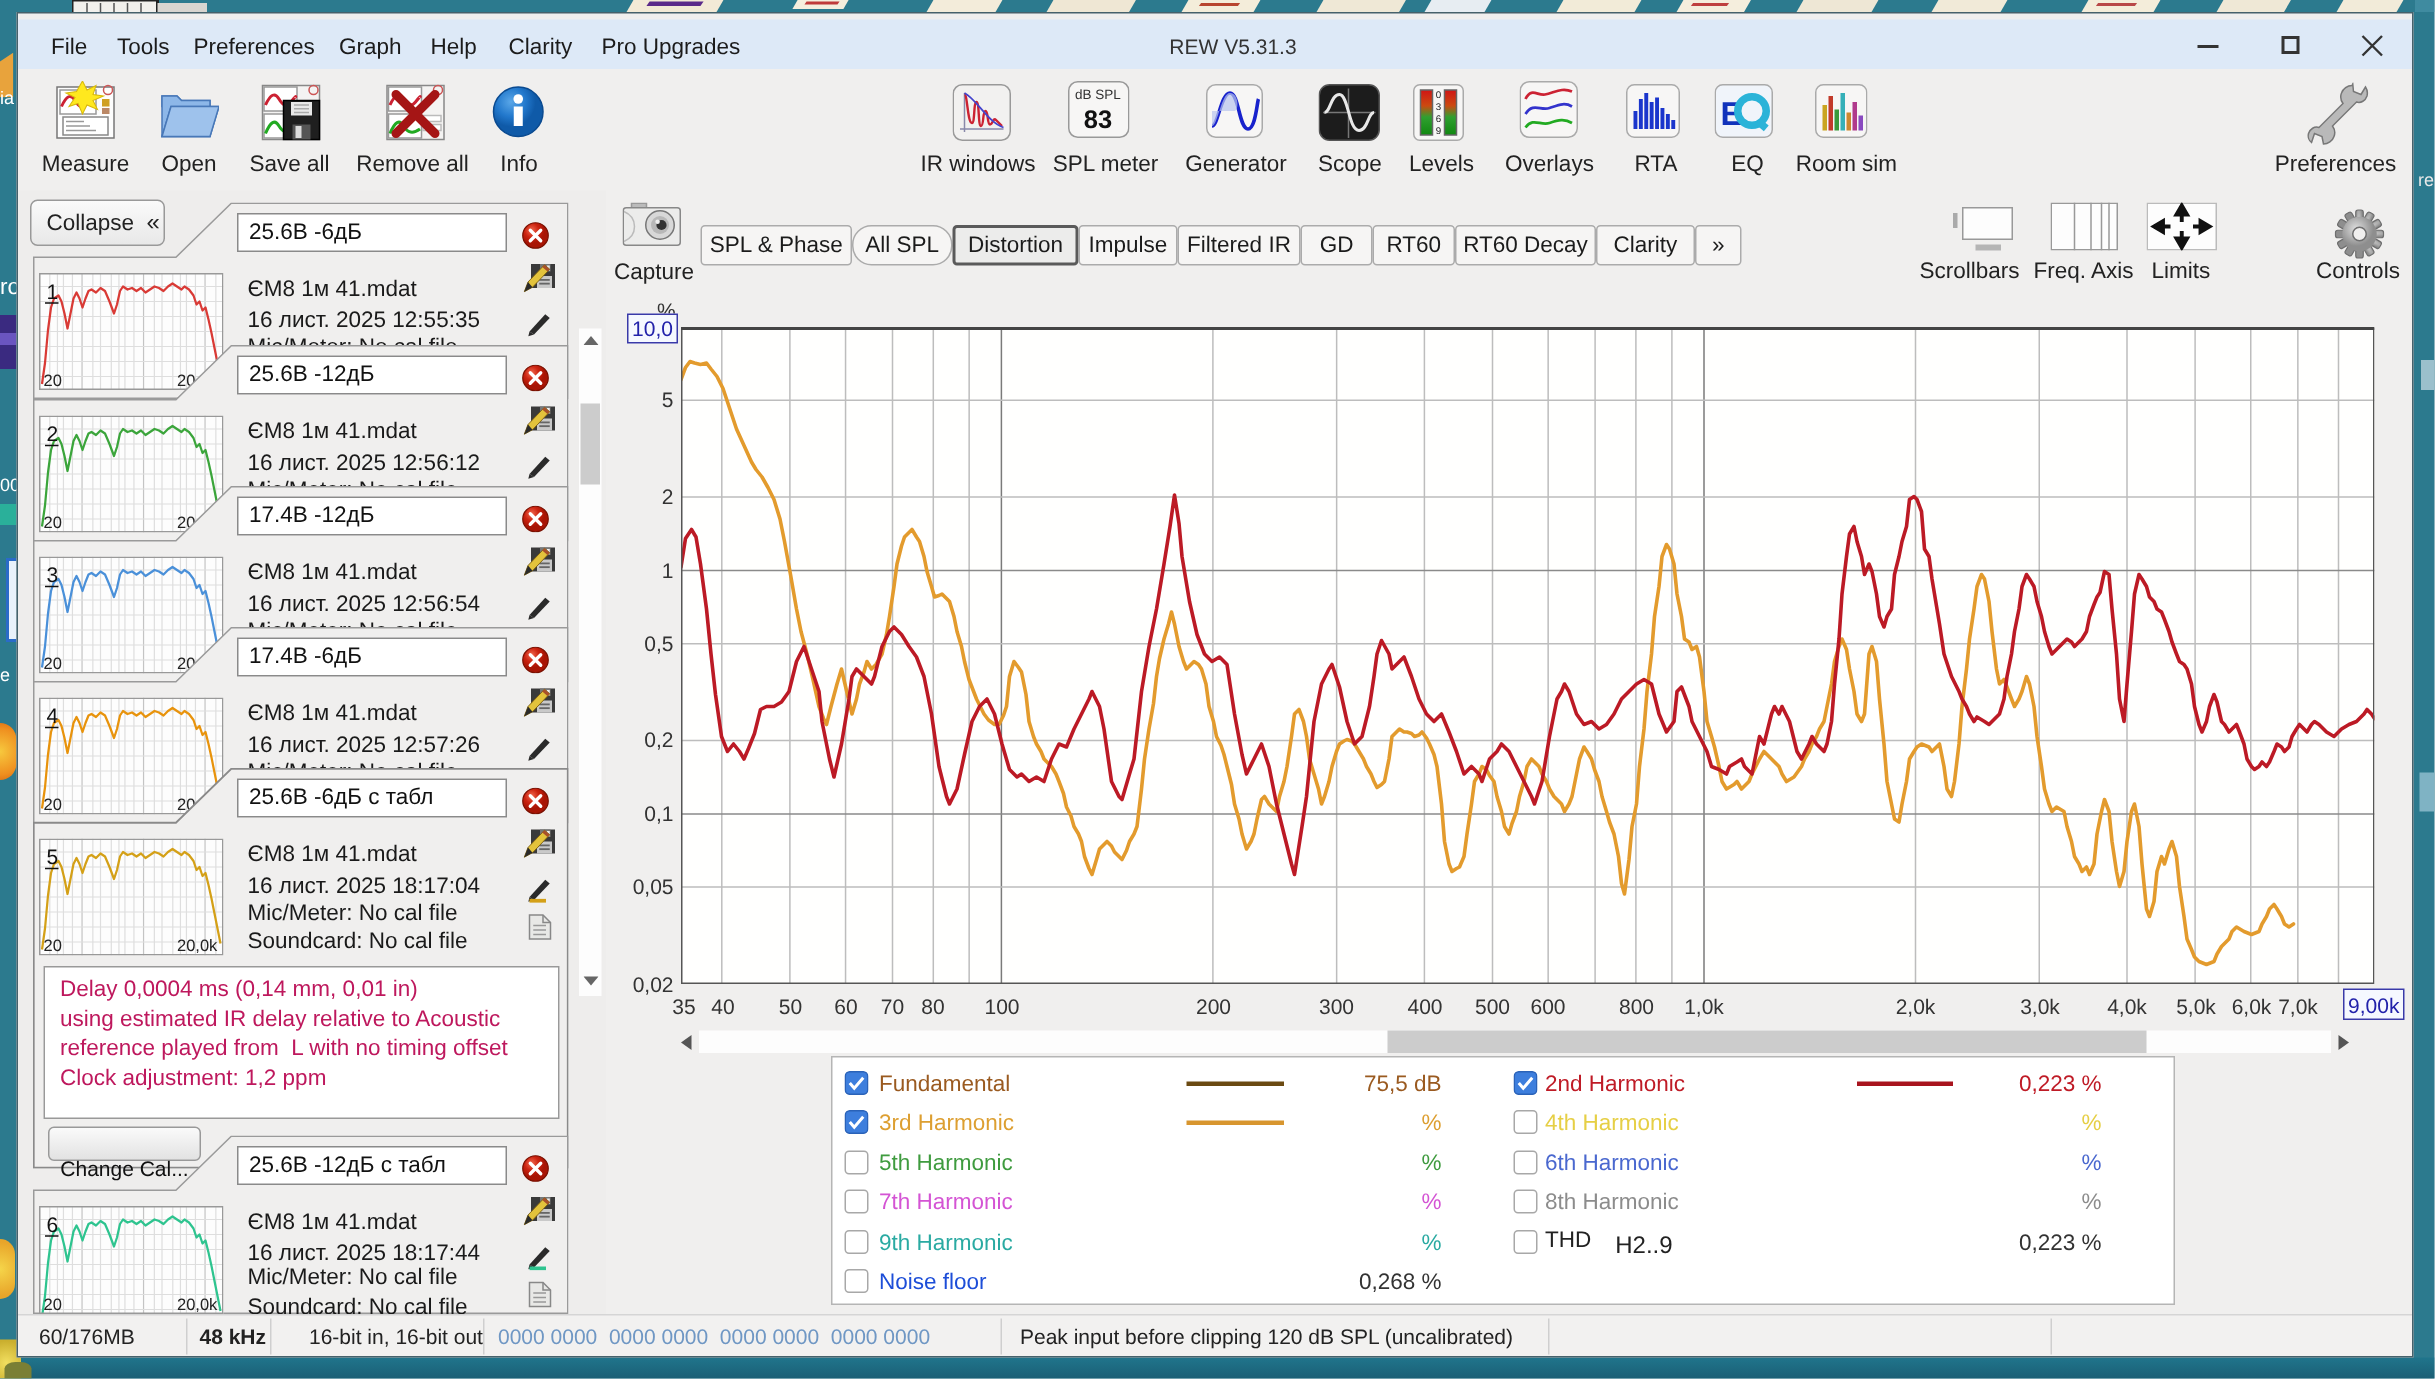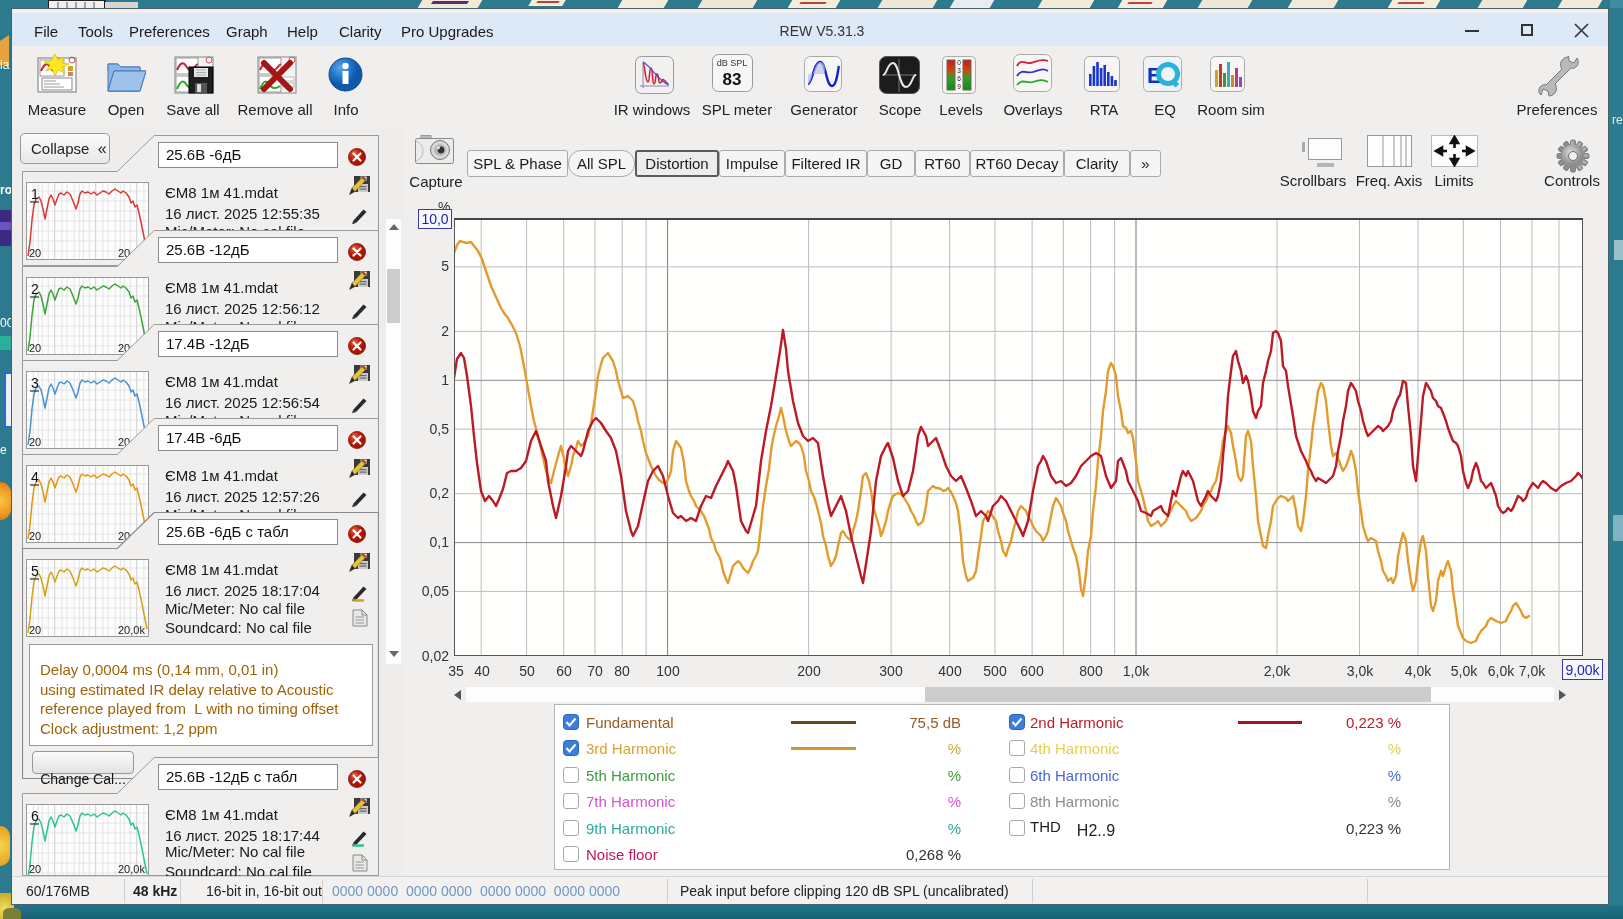--- a/index.html
+++ b/index.html
@@ -54,21 +54,21 @@
   <div class="abs" style="left:1128px;top:2px;width:24px;height:2px;background:#bf4040;transform:skewX(-35deg);"></div>
   <div class="abs" style="left:1200px;top:0;width:50px;height:8px;background:#eee7d5;transform:skewX(-30deg);"></div>
   <div class="abs" style="left:1290px;top:0;width:46px;height:8px;background:#f1ead8;transform:skewX(-30deg);"></div>
   <div class="abs" style="left:1390px;top:0;width:48px;height:8px;background:#f4edda;transform:skewX(-30deg);"></div>
   <div class="abs" style="left:1398px;top:2px;width:26px;height:2px;background:#b84848;transform:skewX(-35deg);"></div>
   <div class="abs" style="left:1480px;top:0;width:45px;height:8px;background:#efe8d6;transform:skewX(-30deg);"></div>
   <div class="abs" style="left:1560px;top:0;width:40px;height:8px;background:#f2ebd9;transform:skewX(-30deg);"></div>
 
   <div class="abs" style="left:0;top:35px;width:9px;height:30px;background:#e8a33c;clip-path:polygon(0 100%,0 20%,100% 0,100% 100%);"></div>
   <div class="abs" style="left:0;top:58px;width:12px;height:14px;color:#fff;font-size:12px;font-family:'Liberation Sans',sans-serif;">ia</div>
-  <div class="abs" style="left:0;top:183px;width:12px;height:14px;color:#fff;font-size:12px;font-family:'Liberation Sans',sans-serif;font-weight:bold;">ro</div>
+  <div class="abs" style="left:0;top:183px;width:12px;height:14px;color:#fff;font-size:15px;font-family:'Liberation Sans',sans-serif;">ro</div>
   <div class="abs" style="left:0;top:210px;width:11px;height:36px;background:#3a2a80;"></div>
   <div class="abs" style="left:0;top:222px;width:11px;height:8px;background:#6a55c0;"></div>
   <div class="abs" style="left:0;top:316px;width:12px;height:14px;color:#fff;font-size:12px;font-family:'Liberation Sans',sans-serif;">00</div>
   <div class="abs" style="left:0;top:336px;width:11px;height:14px;background:#2ab09a;"></div>
   <div class="abs" style="left:4px;top:372px;width:7px;height:56px;background:#e9f2fb;border:2px solid #2a6bc8;border-right:none;"></div>
   <div class="abs" style="left:0;top:443px;width:10px;height:14px;color:#fff;font-size:12px;font-family:'Liberation Sans',sans-serif;">e</div>
   <div class="abs" style="left:0;top:482px;width:11px;height:38px;background:radial-gradient(circle at 0% 50%, #f7c93e 0%, #ef8f1f 70%, #d86a10 100%);border-radius:0 18px 18px 0;"></div>
   <div class="abs" style="left:0;top:826px;width:10px;height:40px;background:radial-gradient(circle at 0% 50%, #f5d54a 0%, #e8a52a 80%);border-radius:0 20px 20px 0;"></div>
 
   <div class="abs" style="left:0;top:905px;width:1623px;height:14px;background:linear-gradient(#20758c,#1b5f75);"></div>
@@ -625,21 +625,21 @@
 <path d="M1,14 L0.2,17.2 L4,16 Z" fill="#2a2a2a"></path>
 <line x1="1" y1="16.5" x2="12" y2="16.5" stroke="#d4a017" stroke-width="2.5"></line>
 </svg>
 <svg class="abs" style="left:340px;top:600px;" width="16" height="18" viewBox="0 0 16 18">
 <path d="M1,1 L10,1 L15,6 L15,17 L1,17 Z" fill="#e8e8e6" stroke="#888"></path>
 <path d="M10,1 L10,6 L15,6" fill="none" stroke="#888"></path>
 <line x1="3.5" y1="8" x2="12" y2="8" stroke="#999"></line>
         <line x1="3.5" y1="11" x2="12" y2="11" stroke="#999"></line>
         <line x1="3.5" y1="14" x2="12" y2="14" stroke="#999"></line>
 </svg>
-<div class="abs" style="left:17px;top:635px;width:344px;height:102px;background:#fff;border:1px solid #999;font-size:15px;color:#a16207;line-height:19.5px;padding:15px 0 0 10px;">Delay 0,0004 ms (0,14 mm, 0,01 in)<br>using estimated IR delay relative to Acoustic<br>reference played from&nbsp; L with no timing offset<br>Clock adjustment: 1,2 ppm</div>
+<div class="abs" style="left:17px;top:635px;width:344px;height:102px;background:#fff;border:1px solid #999;font-size:15px;color:#be185d;line-height:19.5px;padding:5px 0 0 10px;">Delay 0,0004 ms (0,14 mm, 0,01 in)<br>using estimated IR delay relative to Acoustic<br>reference played from&nbsp; L with no timing offset<br>Clock adjustment: 1,2 ppm</div>
 <div class="abs" style="left:20px;top:742px;width:102px;height:23px;background:linear-gradient(#fafafa,#e2e2e2);border:1px solid #999;border-radius:4px;font-size:14px;color:#111;text-align:center;padding-top:19px;">Change Cal...</div>
       <svg class="abs" style="left:10px;top:748px;" width="357" height="119" viewBox="0 0 357 119">
 <path d="M0.5,36.5 L95.3,36.5 L132.2,0.5 L356.5,0.5 L356.5,118.5 L0.5,118.5 Z" fill="#f0efee" stroke="#9a9a9a" stroke-width="1"></path>
 </svg>
 <div class="nameinput" style="left:146px;top:755px;">25.6В -12дБ с табл</div>
 <svg class="abs" style="left:336px;top:761px;" width="18" height="18" viewBox="0 0 18 18">
 <defs>
           <radialGradient id="rg336761" cx="35%" cy="30%">
             <stop offset="0%" stop-color="#f06a50"></stop>
             <stop offset="55%" stop-color="#cc2310"></stop>
@@ -897,21 +897,21 @@
     <div class="chk" style="left:997px;top:731px;background:#fff;border:1px solid #a8a8a8;"></div>
     <div class="chk" style="left:997px;top:758px;background:#fff;border:1px solid #a8a8a8;"></div>
     <div class="chk" style="left:997px;top:784px;background:#fff;border:1px solid #a8a8a8;"></div>
     <div class="chk" style="left:997px;top:811px;background:#fff;border:1px solid #a8a8a8;"></div>
 
     <div class="legtxt" style="left:574px;top:705px;color:#9a5a20;">Fundamental</div>
     <div class="legtxt" style="left:574px;top:731px;color:#dd9f31;">3rd Harmonic</div>
     <div class="legtxt" style="left:574px;top:758px;color:#3f9b3f;">5th Harmonic</div>
     <div class="legtxt" style="left:574px;top:784px;color:#d454d4;">7th Harmonic</div>
     <div class="legtxt" style="left:574px;top:811px;color:#2aaaa2;">9th Harmonic</div>
-    <div class="legtxt" style="left:574px;top:837px;color:#be185d;">Noise floor</div>
+    <div class="legtxt" style="left:574px;top:837px;color:#1d4ed8;">Noise floor</div>
     <div class="legtxt" style="left:1018px;top:705px;color:#bf1b26;">2nd Harmonic</div>
     <div class="legtxt" style="left:1018px;top:731px;color:#e6cf45;">4th Harmonic</div>
     <div class="legtxt" style="left:1018px;top:758px;color:#4a68cf;">6th Harmonic</div>
     <div class="legtxt" style="left:1018px;top:784px;color:#8c8c8c;">8th Harmonic</div>
     <div class="legtxt" style="left:1018px;top:809px;color:#222;">THD<span style="font-size:16px;vertical-align:-4px;padding-left:16px;">H2..9</span></div>
 
     <div class="abs" style="left:779px;top:712px;width:65px;height:3px;background:#6b4a12;"></div>
     <div class="abs" style="left:779px;top:738px;width:65px;height:3px;background:#d8962f;"></div>
     <div class="abs" style="left:1226px;top:712px;width:64px;height:3px;background:#a8141e;"></div>
 

